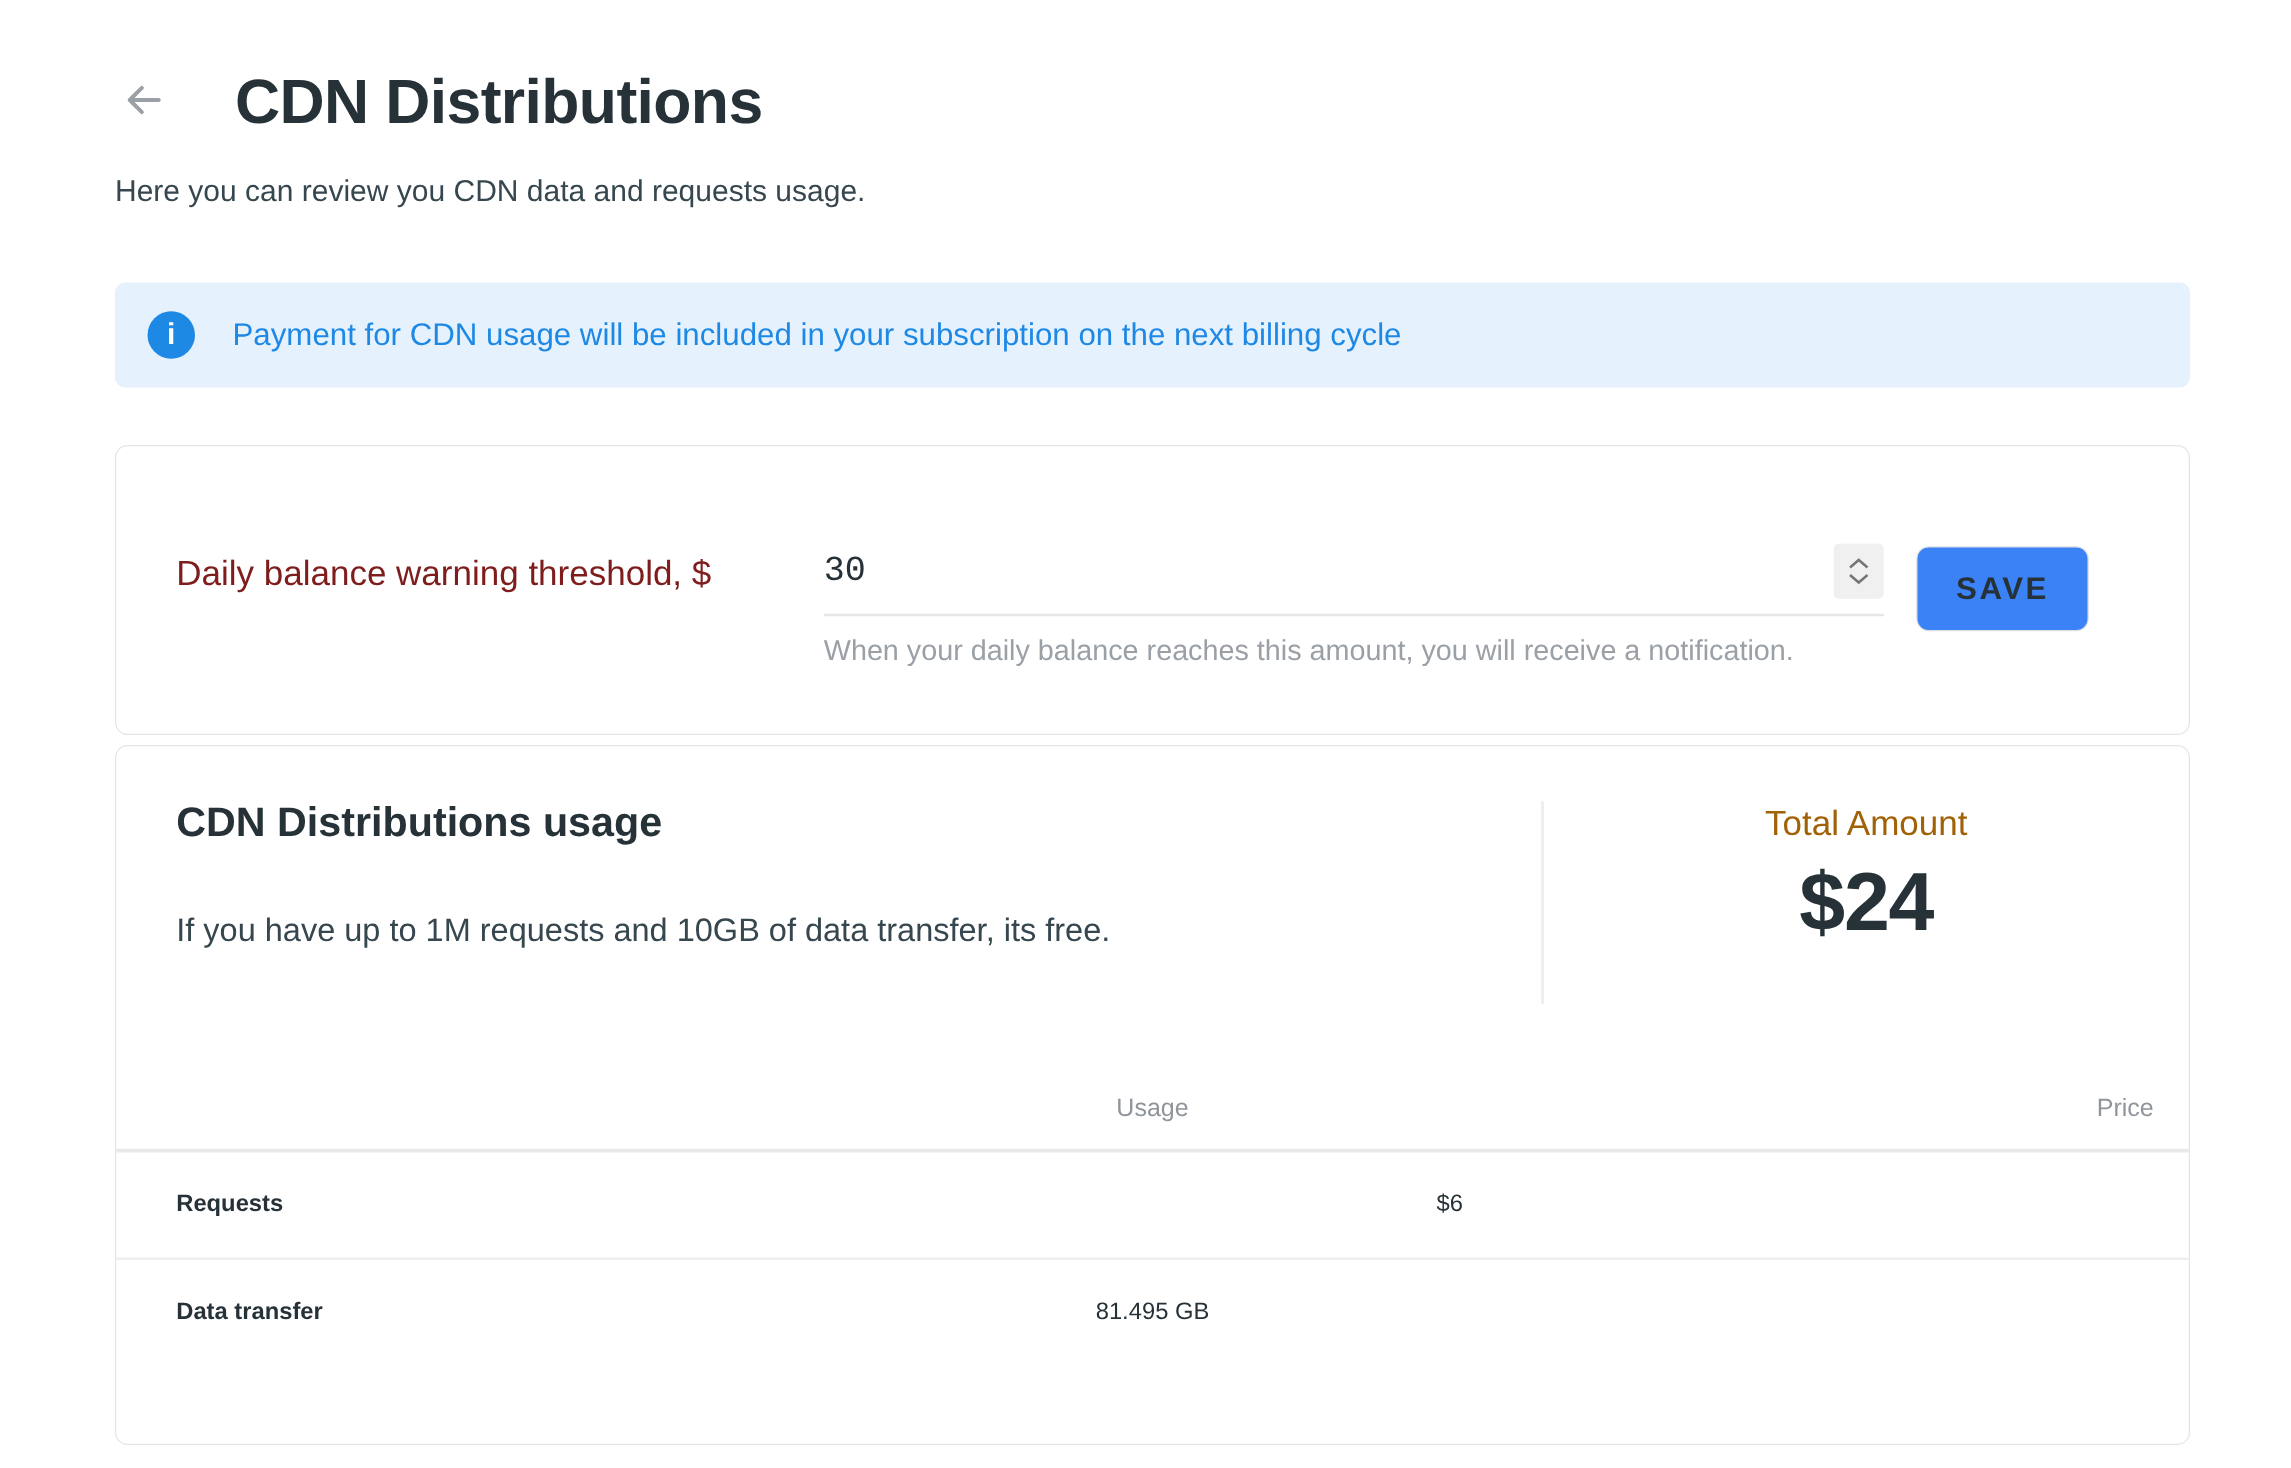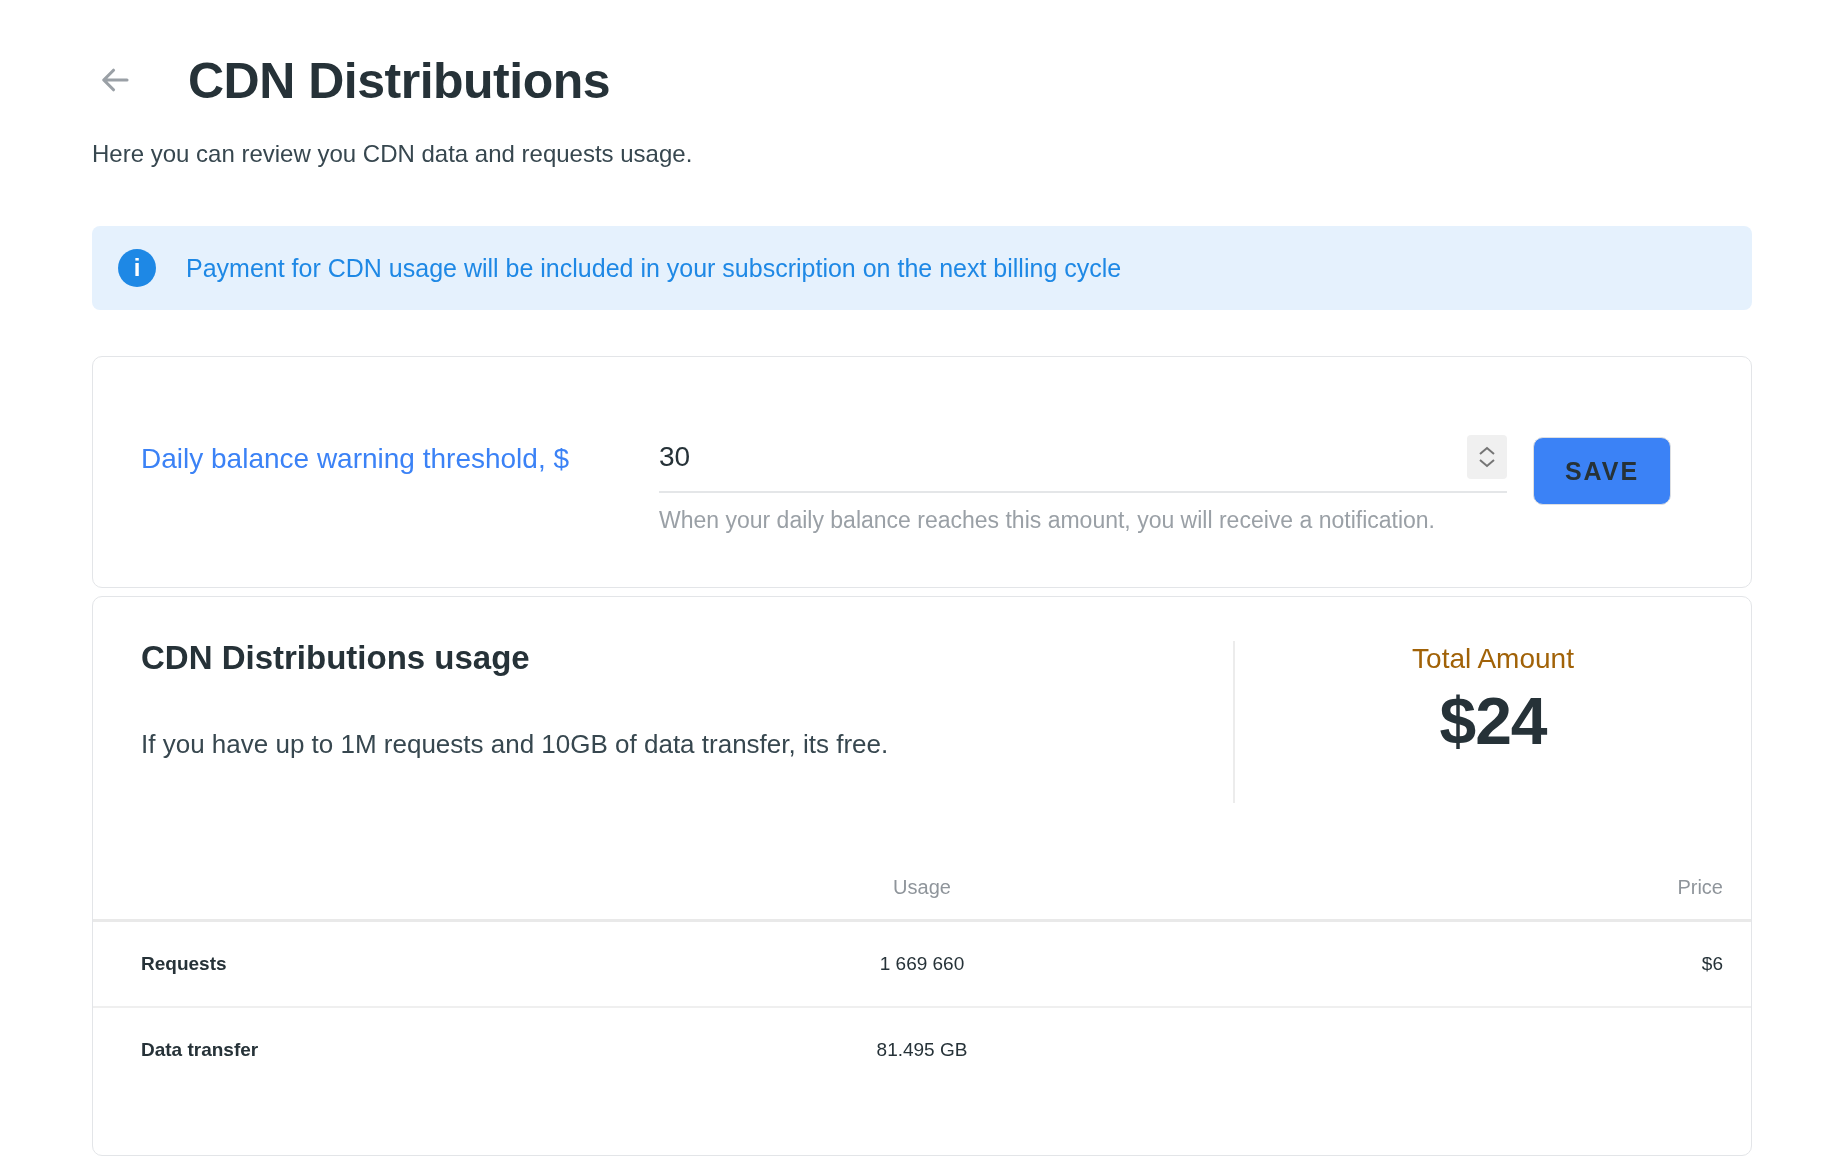--- a/index.html
+++ b/index.html
@@ -46,29 +46,29 @@
 
   
   .card {
     box-sizing: border-box; background: #ffffff;
     border: 1px solid #E3E5E8; border-radius: 10px;
   }
 
   
   .threshold-card { margin-top: 46px; height: 232px; padding: 78px 80px 0 48px; }
   .threshold-row { display: flex; align-items: flex-start; }
-  .threshold-label { flex: none; width: 518px; font-size: 28px; padding-top: 8px; color: #3b82f6; }
+  .threshold-label { flex: none; width: 518px; font-size: 28px; padding-top: 8px; color: #7f1d1d; }
   .input-wrap { flex: 1; min-width: 0; }
   .input-line {
     display: flex; align-items: center;
     border-bottom: 2px solid #E4E6E8; padding-bottom: 12px;
   }
   .threshold-input {
     flex: 1; min-width: 0; border: none; outline: none;
-    font-family: Liberation Sans, sans-serif;
+    font-family: Liberation Mono, monospace;
     font-size: 28px; color: #263238; background: transparent; padding: 0;
   }
   .spinner {
     flex: none; width: 40px; height: 44px;
     background: #F0F0F0; border-radius: 4px;
     display: flex; flex-direction: column; align-items: center; justify-content: center;
     gap: 2px; cursor: pointer;
   }
   .spinner svg { display: block; }
   .helper-text { margin-top: 14px; font-size: 23px; color: #9AA0A6; }
@@ -163,21 +163,20 @@
     </div>
 
     <div class="usage-table">
       <div class="t-row t-head">
         <div class="cell-name"></div>
         <div class="cell-usage">Usage</div>
         <div class="cell-price">Price</div>
       </div>
       <div class="t-row t-body-row">
         <div class="cell-name">Requests</div>
-        <div class="cell-usage">1 669 660</div>
         <div class="cell-price">$6</div>
       </div>
       <div class="t-row t-body-row">
         <div class="cell-name">Data transfer</div>
         <div class="cell-usage">81.495 GB</div>
       </div>
     </div>
   </div>
 
 </div>

